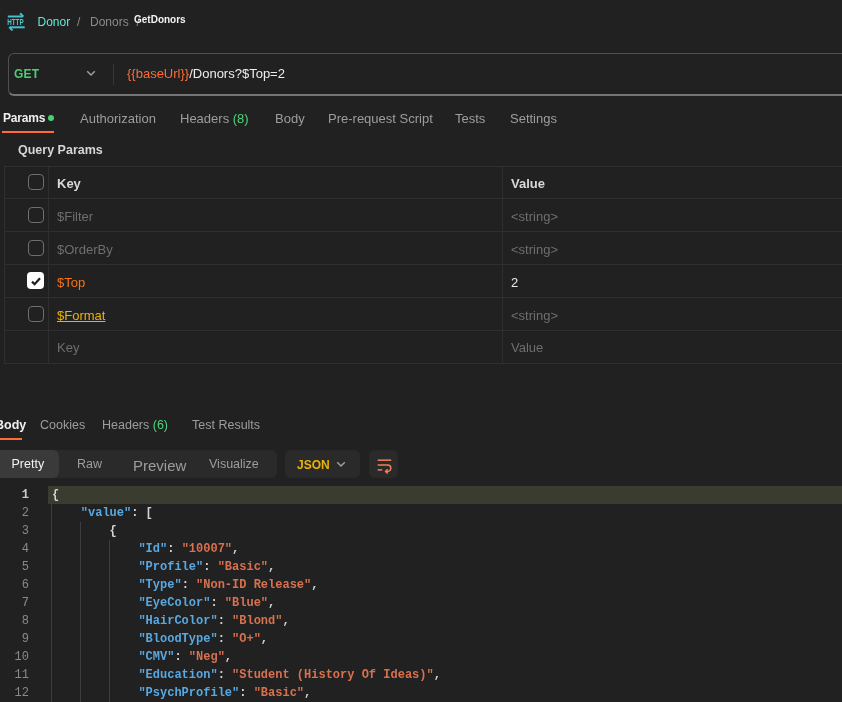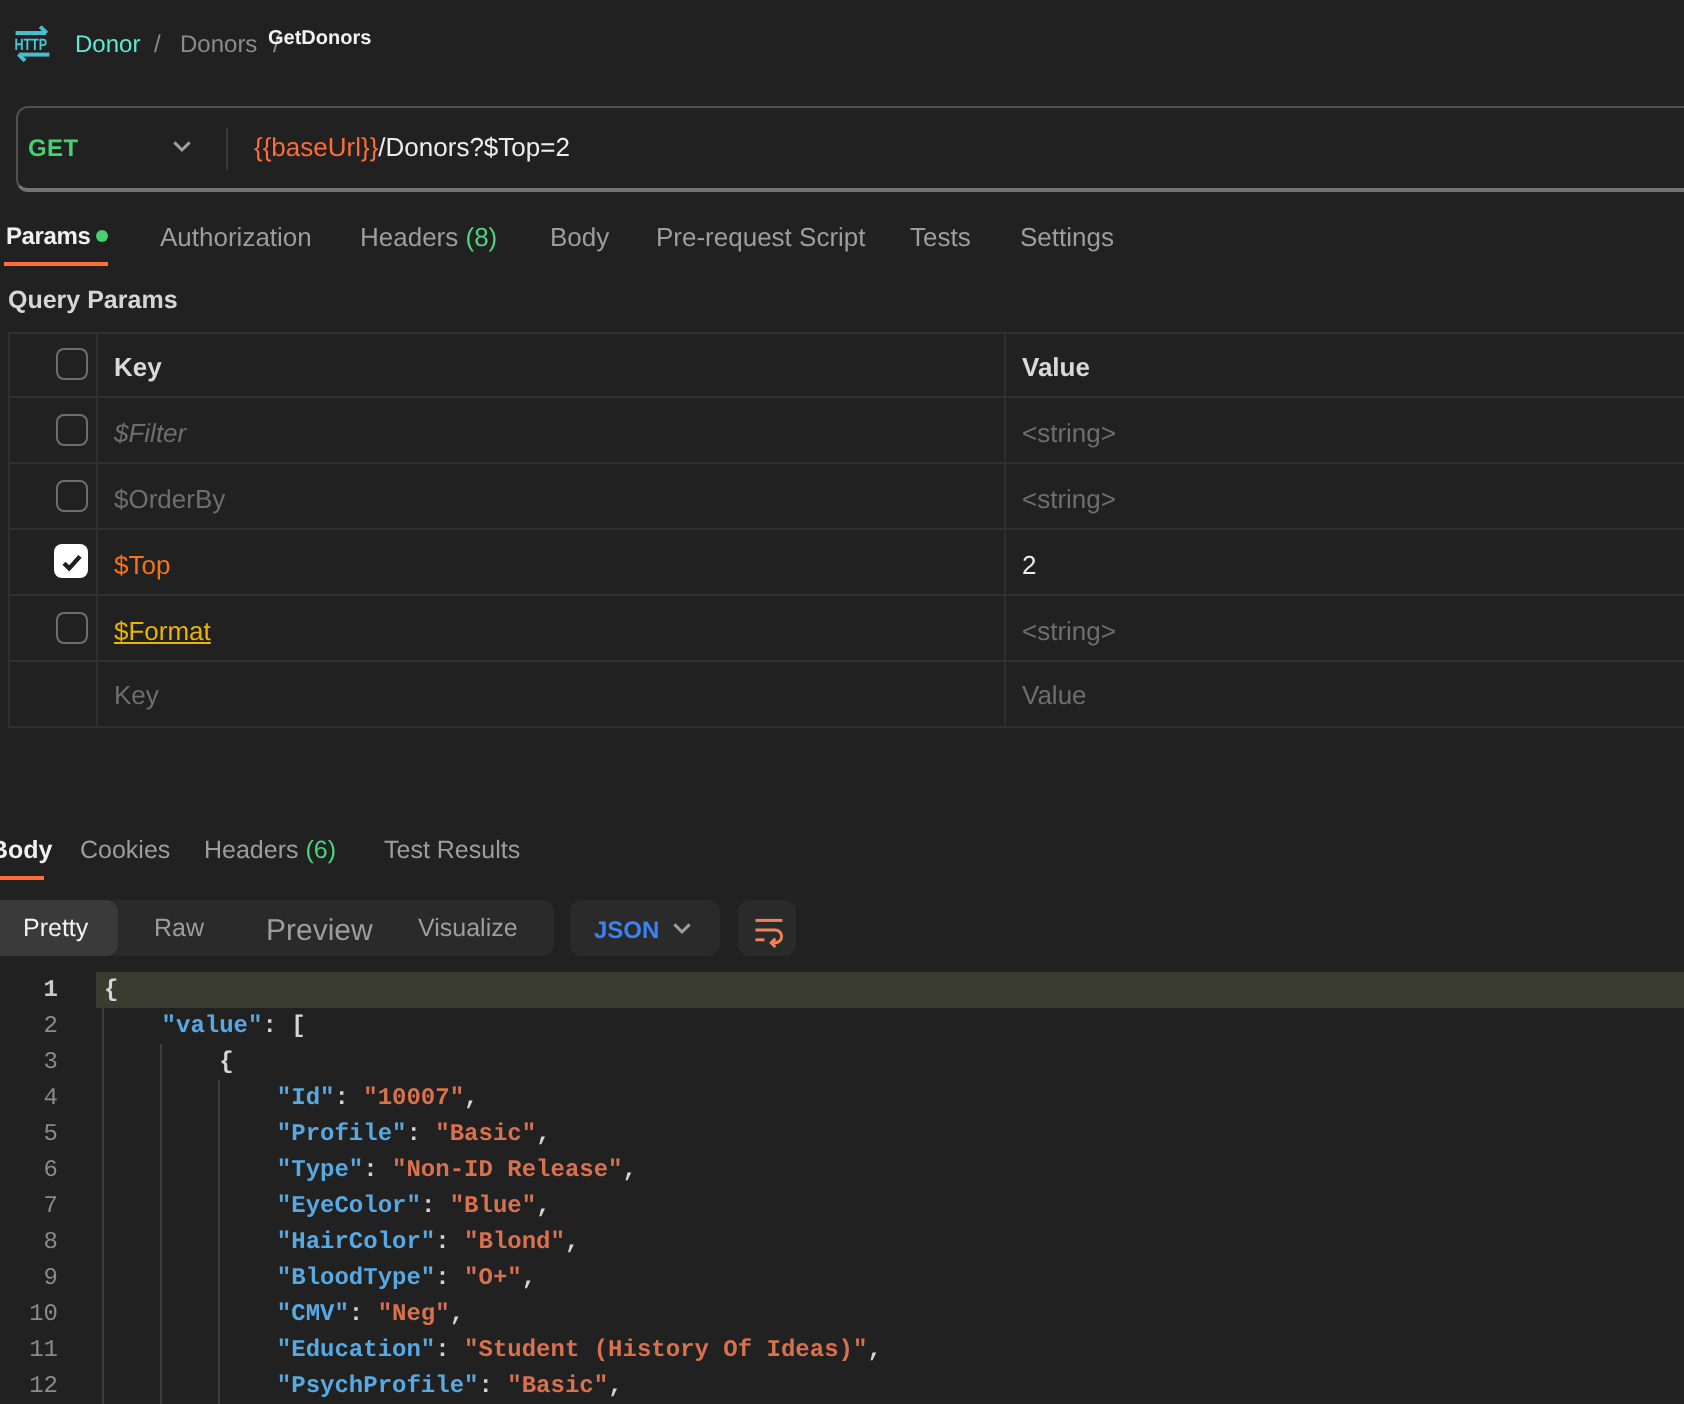--- a/index.html
+++ b/index.html
@@ -36,21 +36,21 @@
 <div class="abs" style="top:111px;left:3px;font-size:12px;color:#f0f0f0;font-weight:bold;letter-spacing:-0.2px;">Params</div>
 <div class="abs" style="left:48px;top:115px;width:6px;height:6px;border-radius:50%;background:#43d26c;"></div>
 <div class="abs" style="left:2px;top:131px;width:52px;height:2px;background:#ff6c37;"></div>
 <div class="abs gray" style="top:111px;left:80px;font-size:13px;">Authorization</div>
 <div class="abs gray" style="top:111px;left:180px;font-size:13px;">Headers <span style="color:#4dd57c;">(8)</span></div>
 <div class="abs gray" style="top:111px;left:275px;font-size:13px;">Body</div>
 <div class="abs gray" style="top:111px;left:328px;font-size:13px;">Pre-request Script</div>
 <div class="abs gray" style="top:111px;left:455px;font-size:13px;">Tests</div>
 <div class="abs gray" style="top:111px;left:510px;font-size:13px;">Settings</div>
 
-<div class="abs" style="top:143px;left:4px;font-size:12.5px;font-weight:bold;color:#d6d6d6;">Query Params</div>
+<div class="abs" style="top:143px;left:18px;font-size:12.5px;font-weight:bold;color:#d6d6d6;">Query Params</div>
 
 <div class="hline" style="left:4px;top:166px;width:838px;"></div>
 <div class="hline" style="left:4px;top:198px;width:838px;"></div>
 <div class="hline" style="left:4px;top:231px;width:838px;"></div>
 <div class="hline" style="left:4px;top:264px;width:838px;"></div>
 <div class="hline" style="left:4px;top:297px;width:838px;"></div>
 <div class="hline" style="left:4px;top:330px;width:838px;"></div>
 <div class="hline" style="left:4px;top:363px;width:838px;"></div>
 <div class="vline" style="left:4px;top:166px;height:197px;"></div>
 <div class="vline" style="left:48px;top:166px;height:197px;"></div>
@@ -60,21 +60,21 @@
 <div class="abs" style="left:28px;top:207px;width:14px;height:14px;border:1.5px solid #6e6e6e;border-radius:4px;"></div>
 <div class="abs" style="left:28px;top:240px;width:14px;height:14px;border:1.5px solid #6e6e6e;border-radius:4px;"></div>
 <div class="abs" style="left:27px;top:272px;width:17px;height:17px;background:#ffffff;border-radius:4px;"></div>
 <svg class="abs" style="left:30.5px;top:276.5px;" width="10" height="9" viewBox="0 0 10 9">
     <path d="M1 4.6 L3.6 7.2 L9 1.2" stroke="#1f1f1f" stroke-width="2.2" fill="none"></path>
   </svg>
 <div class="abs" style="left:28px;top:306px;width:14px;height:14px;border:1.5px solid #6e6e6e;border-radius:4px;"></div>
 
 <div class="abs" style="left:57px;top:176px;font-size:13px;font-weight:bold;color:#d9d9d9;">Key</div>
 <div class="abs" style="left:511px;top:176px;font-size:13px;font-weight:bold;color:#d9d9d9;">Value</div>
-<div class="abs" style="left:57px;top:209px;font-size:13px;color:#6e6e6e;font-style:italic;">$Filter</div>
+<div class="abs" style="left:57px;top:209px;font-size:13px;color:#6e6e6e;">$Filter</div>
 <div class="abs" style="left:511px;top:209px;font-size:13px;color:#6e6e6e;">&lt;string&gt;</div>
 <div class="abs" style="left:57px;top:242px;font-size:13px;color:#6e6e6e;">$OrderBy</div>
 <div class="abs" style="left:511px;top:242px;font-size:13px;color:#6e6e6e;">&lt;string&gt;</div>
 <div class="abs" style="left:57px;top:275px;font-size:13px;color:#f97316;">$Top</div>
 <div class="abs" style="left:511px;top:275px;font-size:13px;color:#ececec;">2</div>
 <div class="abs" style="left:57px;top:308px;font-size:13px;color:#eab308;text-decoration:underline;">$Format</div>
 <div class="abs" style="left:511px;top:308px;font-size:13px;color:#6e6e6e;">&lt;string&gt;</div>
 <div class="abs" style="left:57px;top:340px;font-size:13px;color:#6e6e6e;">Key</div>
 <div class="abs" style="left:511px;top:340px;font-size:13px;color:#6e6e6e;">Value</div>
 
@@ -84,21 +84,21 @@
 <div class="abs gray" style="top:418px;left:102px;font-size:12.5px;">Headers <span style="color:#4dd57c;">(6)</span></div>
 <div class="abs gray" style="top:418px;left:192px;font-size:12.5px;">Test Results</div>
 
 <div class="abs" style="left:-8px;top:450px;width:285px;height:28px;background:#2a2a2a;border-radius:6px;"></div>
 <div class="abs" style="left:-8px;top:450px;width:67px;height:28px;background:#3a3a3a;border-radius:6px;"></div>
 <div class="abs" style="left:11.5px;top:457px;font-size:12.5px;color:#f2f2f2;">Pretty</div>
 <div class="abs gray" style="left:77px;top:457px;font-size:12.5px;">Raw</div>
 <div class="abs gray" style="left:133px;top:457px;font-size:15px;">Preview</div>
 <div class="abs gray" style="left:209px;top:457px;font-size:12.5px;">Visualize</div>
 <div class="abs" style="left:285px;top:450px;width:75px;height:28px;background:#2a2a2a;border-radius:6px;"></div>
-<div class="abs" style="left:297px;top:458px;font-size:12px;color:#3b82f6;font-weight:bold;">JSON</div>
+<div class="abs" style="left:297px;top:458px;font-size:12px;color:#eab308;font-weight:bold;">JSON</div>
 <svg class="abs" style="left:336px;top:461px" width="10" height="7" viewBox="0 0 10 7">
     <path d="M1.2 1.2 L5 5 L8.8 1.2" stroke="#9e9e9e" stroke-width="1.5" fill="none"></path>
   </svg>
 <div class="abs" style="left:369px;top:450px;width:29px;height:28px;background:#2a2a2a;border-radius:6px;"></div>
 <svg class="abs" style="left:377px;top:459px" width="15" height="15" viewBox="0 0 15 15">
   <path d="M0.7 1.2 H14.2" stroke="#f08158" stroke-width="1.5" fill="none"></path>
   <path d="M0.7 6 H10.6 A3.2 3.2 0 0 1 10.6 12.4 H8.8" stroke="#f08158" stroke-width="1.5" fill="none"></path>
   <path d="M0.7 10.9 H5.2" stroke="#f08158" stroke-width="1.5" fill="none"></path>
   <path d="M10.7 10.3 L8.6 12.4 L10.7 14.5" stroke="#f08158" stroke-width="1.5" fill="none"></path>
 </svg>

